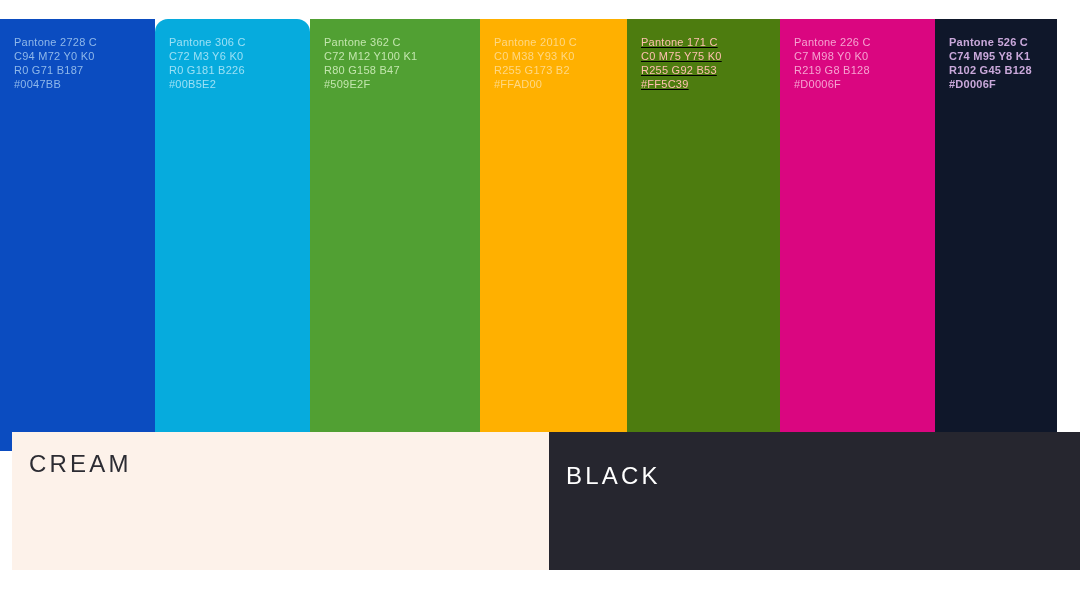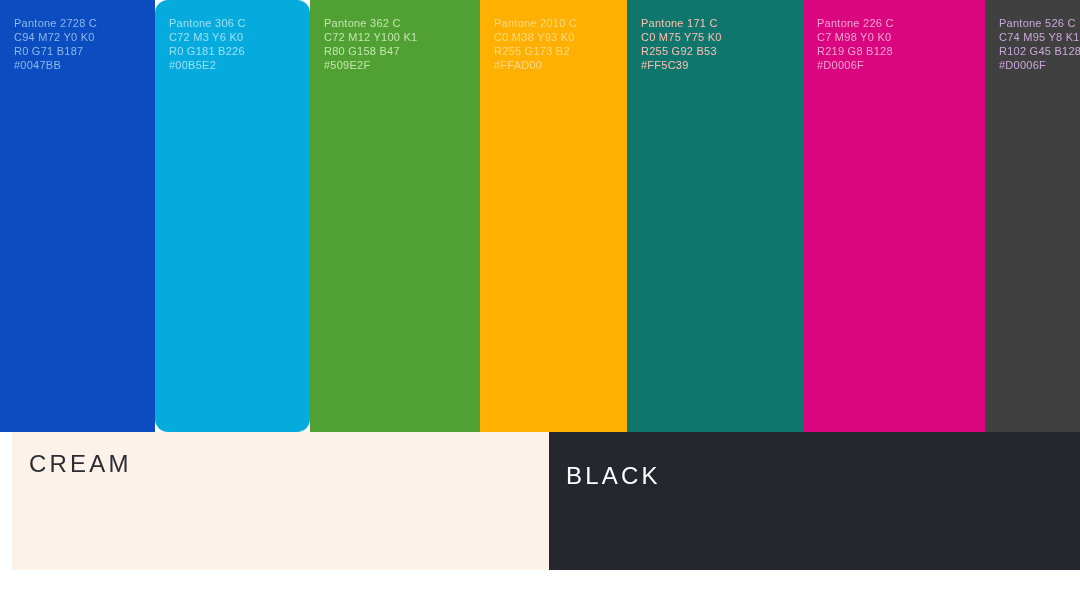--- a/index.html
+++ b/index.html
@@ -24,20 +24,21 @@
     top: 0;
     width: 1080px;
     height: 432px;
     display: flex;
   }
   .swatch {
     height: 100%;
     box-sizing: border-box;
     padding: 16px 0 0 14px;
     flex: 0 0 auto;
+    margin-top: 19px;
   }
   .swatch-info {
     font-size: 11px;
     line-height: 14px;
     letter-spacing: 0.25px;
     white-space: nowrap;
   }
   .swatch-info div {
     font-size: 11px;
     line-height: 14px;
@@ -98,37 +99,37 @@
         </div>
       </div>
       <div class="swatch" style="width: 147px; background: rgb(255, 176, 0);">
         <div class="swatch-info" style="color: rgb(255, 216, 132);">
           <div>Pantone 2010 C</div>
           <div>C0 M38 Y93 K0</div>
           <div>R255 G173 B2</div>
           <div>#FFAD00</div>
         </div>
       </div>
-      <div class="swatch" style="width: 176px; background: #0f766e;">
+      <div class="swatch" style="width: 153px; background: #4d7c0f; text-decoration: underline;">
         <div class="swatch-info" style="color: rgb(255, 192, 176);">
           <div>Pantone 171 C</div>
           <div>C0 M75 Y75 K0</div>
           <div>R255 G92 B53</div>
           <div>#FF5C39</div>
         </div>
       </div>
-      <div class="swatch" style="width: 182px; background: rgb(218, 6, 128);">
+      <div class="swatch" style="width: 155px; background: rgb(218, 6, 128);">
         <div class="swatch-info" style="color: rgb(246, 163, 209);">
           <div>Pantone 226 C</div>
           <div>C7 M98 Y0 K0</div>
           <div>R219 G8 B128</div>
           <div>#D0006F</div>
         </div>
       </div>
-      <div class="swatch" style="width: 122px; background: #404040;">
+      <div class="swatch" style="width: 122px; background: #0f172a; font-weight: bold;">
         <div class="swatch-info" style="color: rgb(201, 168, 218);">
           <div>Pantone 526 C</div>
           <div>C74 M95 Y8 K1</div>
           <div>R102 G45 B128</div>
           <div>#D0006F</div>
         </div>
       </div>
     </div>
 
   <div id="neutral-strip">

